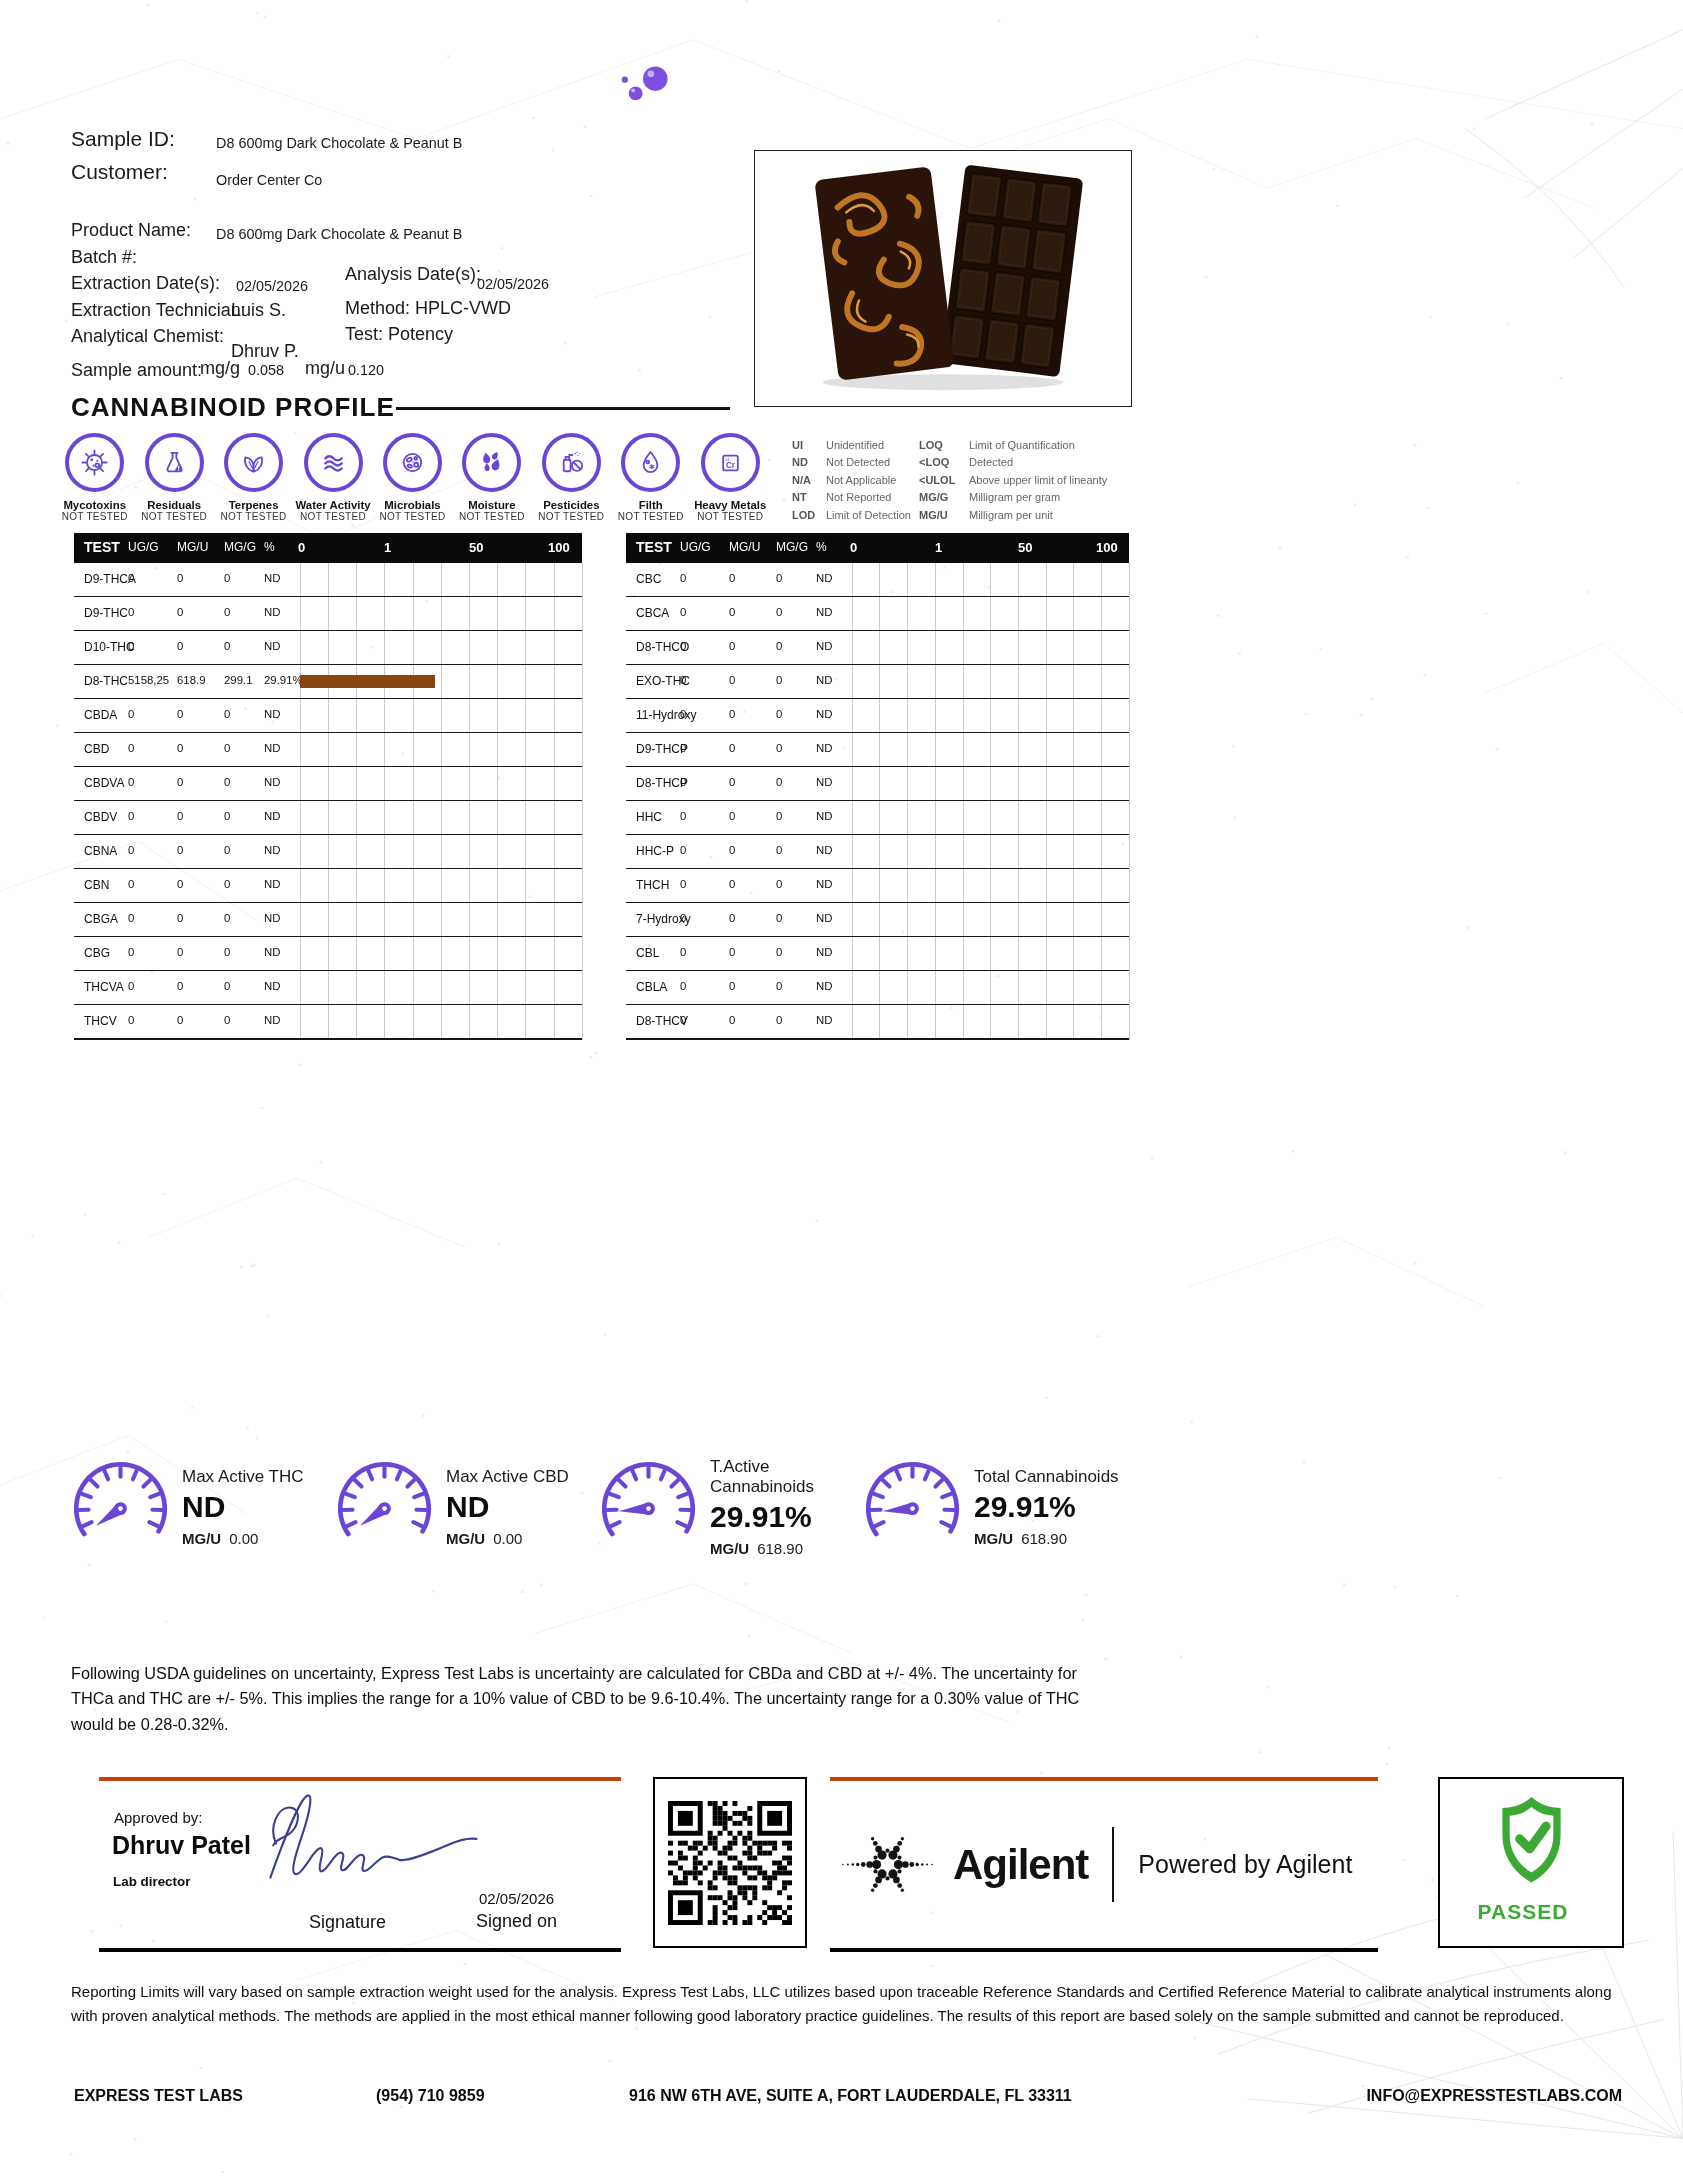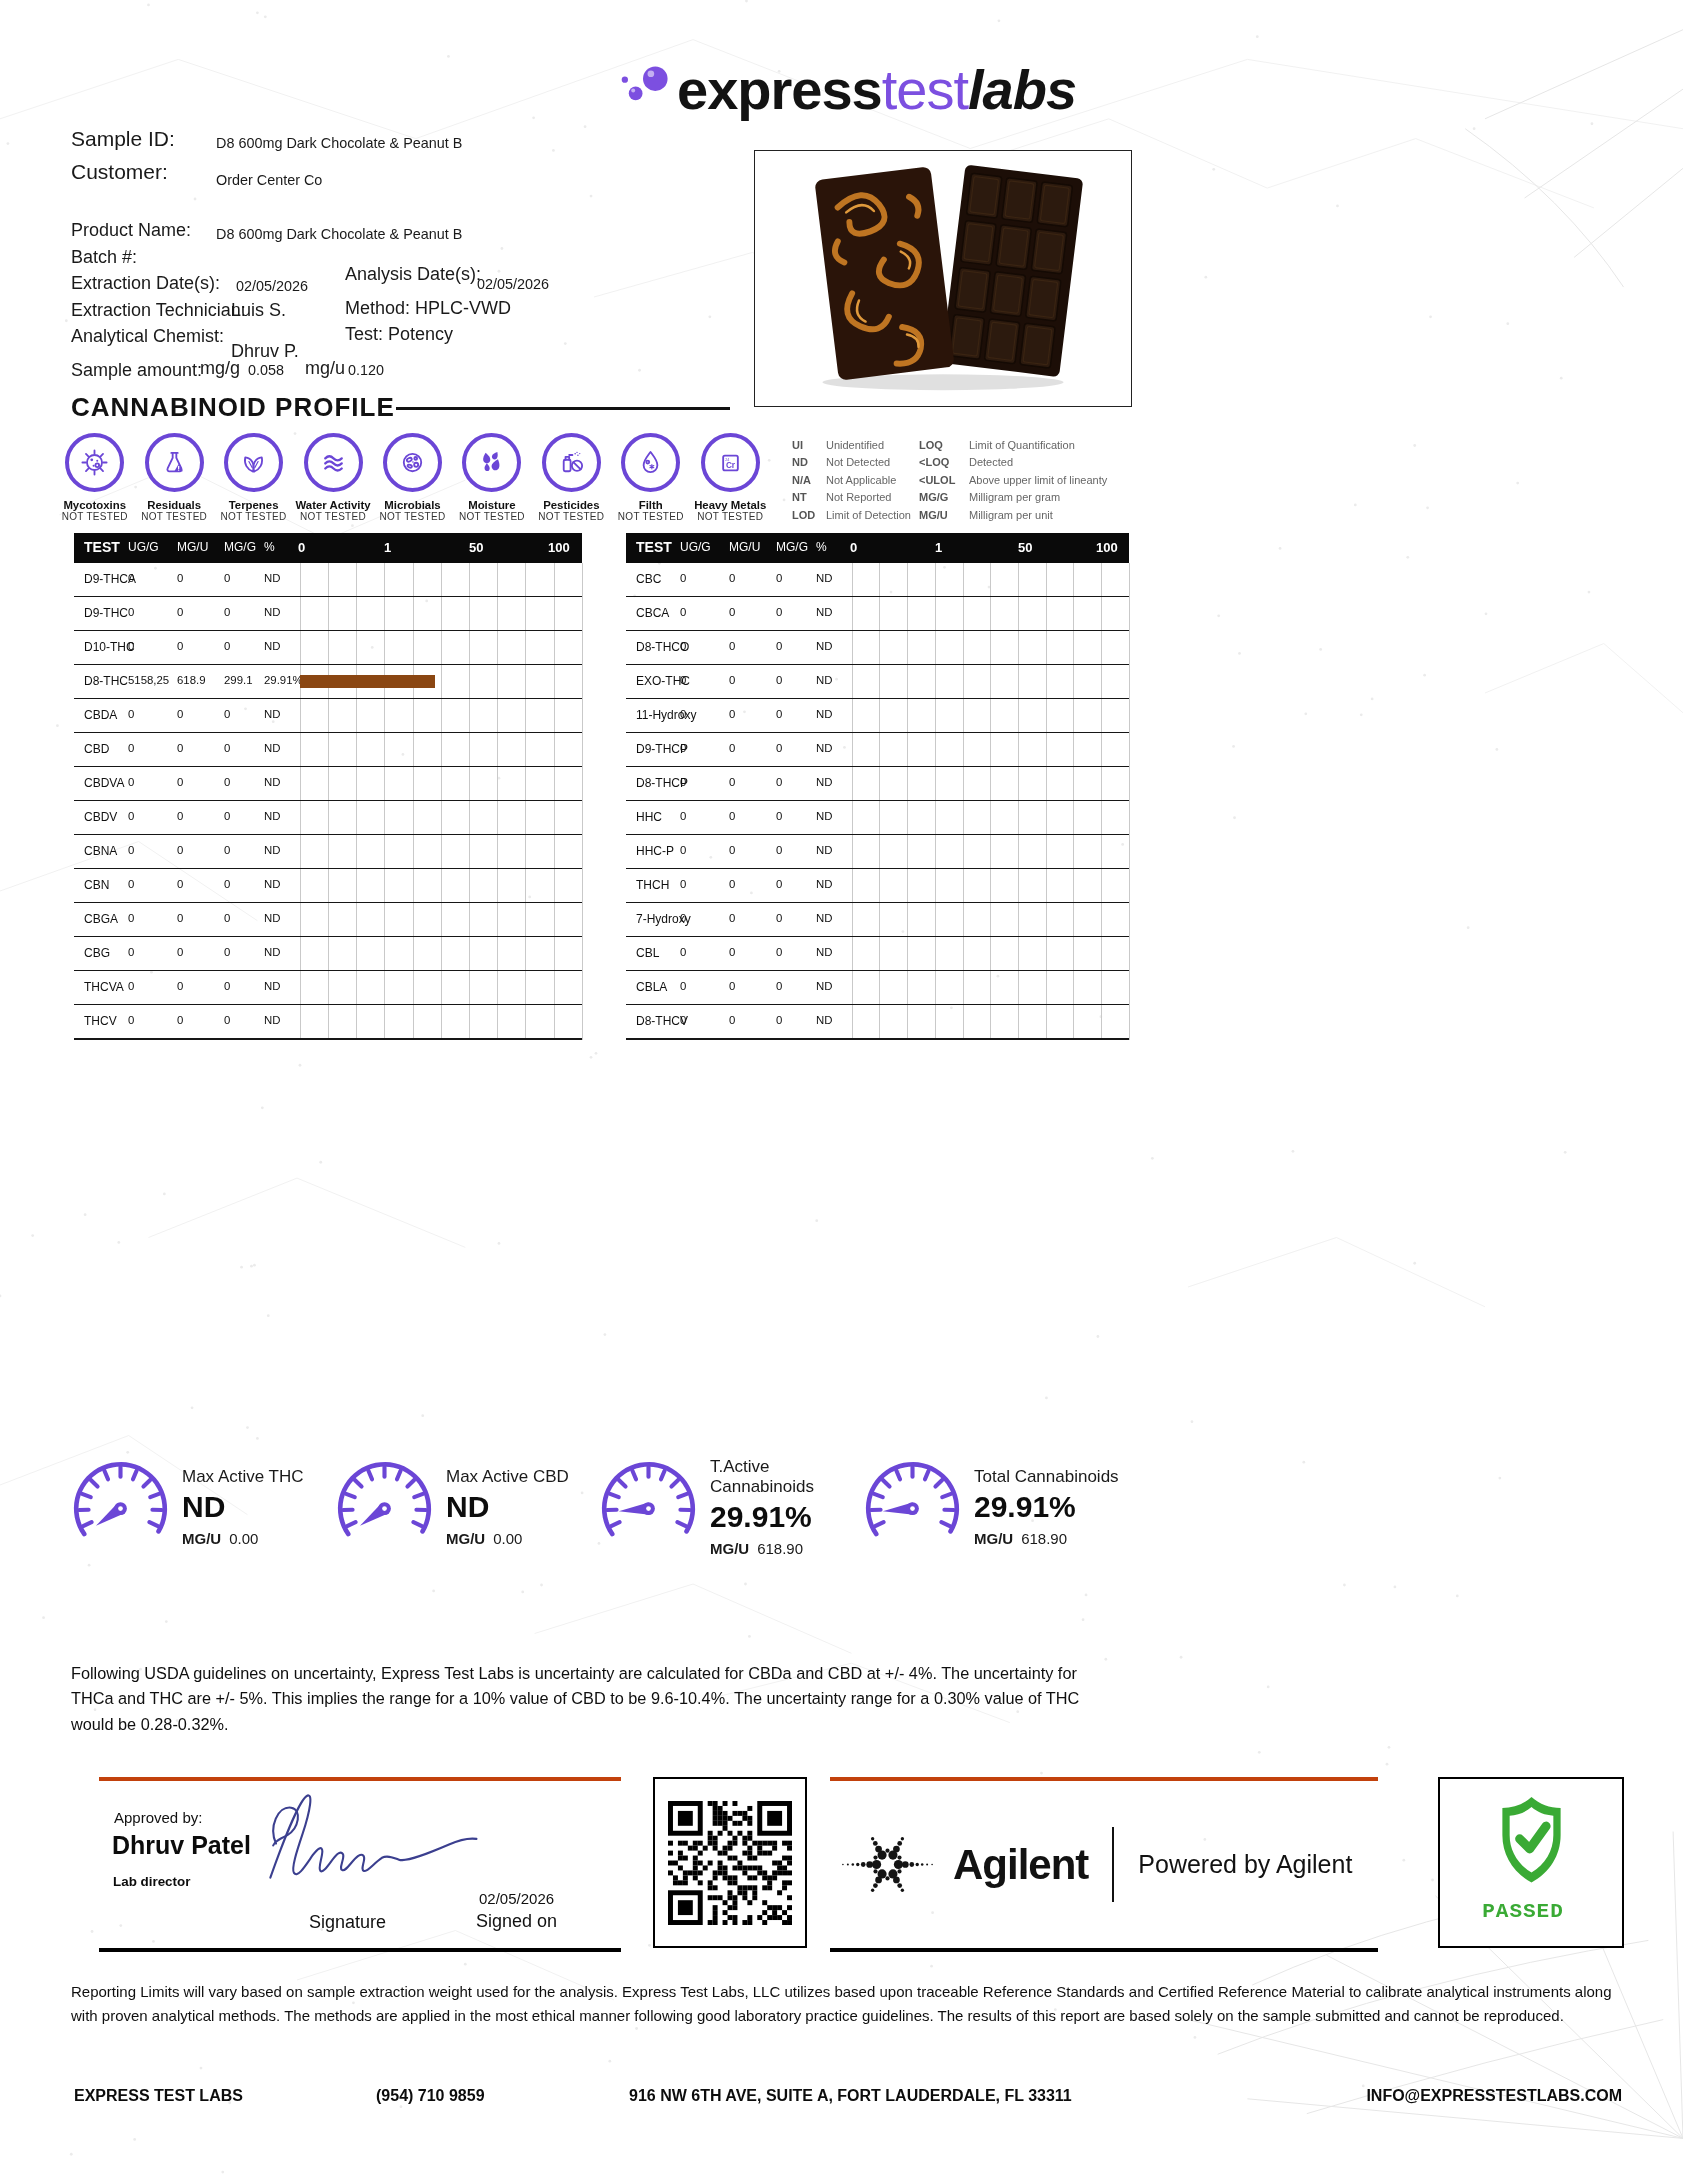--- a/index.html
+++ b/index.html
@@ -265,23 +265,20 @@
   </svg>
 
   <div class="abs logo" style="left:616px;top:57px;">
     <svg width="55" height="61" viewBox="0 0 56 62">
       <circle cx="9" cy="23" r="3.2" fill="#7c4fe0"></circle>
       <circle cx="20" cy="37" r="7" fill="#7c4fe0"></circle>
       <circle cx="40" cy="22" r="12.5" fill="#7c4fe0"></circle>
       <circle cx="17.5" cy="34" r="2" fill="#fff" opacity="0.55"></circle>
       <circle cx="35.5" cy="17" r="3.4" fill="#fff" opacity="0.55"></circle>
     </svg>
-    <div class="logo-text" style="margin-left:6px;">
-      <span class="lx">express</span><span class="lt">test</span><span class="ll">labs</span>
-    </div>
   </div>
 
   <div class="abs lbl-lg" style="left:71px;top:127px;">Sample ID:</div>
   <div class="abs val-sm" style="left:216px;top:135px;">D8 600mg Dark Chocolate &amp; Peanut B</div>
   <div class="abs lbl-lg" style="left:71px;top:160px;">Customer:</div>
   <div class="abs val-sm" style="left:216px;top:172px;">Order Center Co</div>
 
   <div class="abs lbl-md" style="left:71px;top:220px;">Product Name:</div>
   <div class="abs val-sm" style="left:216px;top:226px;">D8 600mg Dark Chocolate &amp; Peanut B</div>
   <div class="abs lbl-md" style="left:71px;top:247px;">Batch #:</div>
@@ -1146,21 +1143,21 @@
     <div class="agl-div"></div>
     <div class="agl-pow">Powered by Agilent</div>
   </div>
 
   <div class="abs sq-box" style="left:1438px;top:1777px;width:182px;height:167px;">
     <svg class="abs" style="left:46px;top:14px;" width="91" height="99" viewBox="0 0 100 108">
       <path d="M50 4 C59 12 70 16 82 16 L82 46 C82 68 70 87 50 98 C30 87 18 68 18 46 L18 16 C30 16 41 12 50 4 Z" fill="#3aaa35"></path>
       <path d="M50 15 C57 21 65 24 74 24.5 L74 46 C74 63 65 78 50 87 C35 78 26 63 26 46 L26 24.5 C35 24 43 21 50 15 Z" fill="#ffffff"></path>
       <path d="M37 50 L48 61 L66 36" fill="none" stroke="#3aaa35" stroke-width="10" stroke-linecap="round" stroke-linejoin="round"></path>
     </svg>
-    <div class="abs passed-label" style="left:0;right:16px;top:121px;font-family:Liberation Mono, monospace;">PASSED</div>
+    <div class="abs passed-label" style="left:0;right:16px;top:121px;">PASSED</div>
   </div>
 
   <div class="abs disclaimer" style="left:71px;top:1980px;width:1552px;">Reporting Limits will vary based on sample extraction weight used for the analysis. Express Test Labs, LLC utilizes based upon traceable Reference Standards and Certified Reference Material to calibrate analytical instruments along with proven analytical methods. The methods are applied in the most ethical manner following good laboratory practice guidelines. The results of this report are based solely on the sample submitted and cannot be reproduced.</div>
 
   <div class="abs foot" style="left:74px;top:2087px;">EXPRESS TEST LABS</div>
   <div class="abs foot" style="left:376px;top:2087px;">(954) 710 9859</div>
   <div class="abs foot" style="left:629px;top:2087px;">916 NW 6TH AVE, SUITE A, FORT LAUDERDALE, FL 33311</div>
   <div class="abs foot" style="right:61px;top:2087px;">INFO@EXPRESSTESTLABS.COM</div>
 
 </div>

